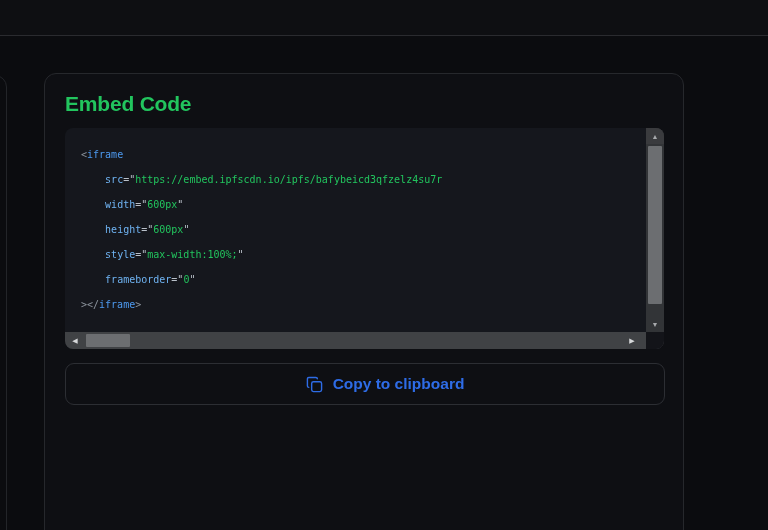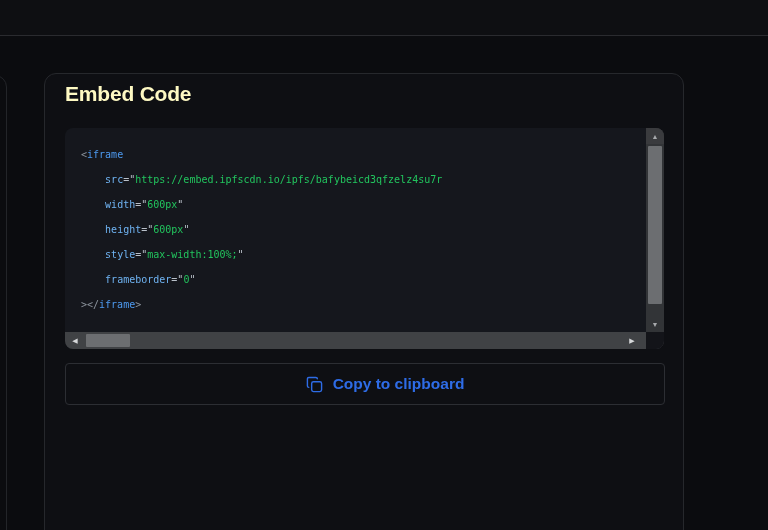--- a/index.html
+++ b/index.html
@@ -35,25 +35,25 @@
     position: absolute;
     left: 44px; top: 73px;
     width: 640px; height: 520px;
     background: #0e0f13;
     border: 1px solid #26282c;
     border-radius: 12px;
   }
 
   .card-title {
     position: absolute;
-    left: 20px; top: 8px;
+    left: 20px; top: 18px;
     font-size: 21px;
     font-weight: 700;
     letter-spacing: -0.2px;
-    color: #fef9c3;
+    color: #22c55e;
     text-align: center;
   }
 
   .codeblock {
     position: absolute;
     left: 20px; top: 54px;
     width: 599px; height: 221px;
     background: #15171d;
     border-radius: 8px;
     overflow: hidden;
@@ -127,21 +127,21 @@
     width: 18px; height: 17px;
     background: #131419;
   }
 
   .copy-btn {
     position: absolute;
     left: 20px; top: 289px;
     width: 600px; height: 42px;
     background: transparent;
     border: 1px solid #2c2e33;
-    border-radius: 4px;
+    border-radius: 9px;
     display: flex; align-items: center; justify-content: center;
     gap: 10px;
     cursor: pointer;
     font-family: "Liberation Sans", sans-serif;
     padding-left: 40px;
   }
   .copy-btn-label {
     color: #2e6ce6;
     font-size: 15.5px;
     font-weight: 700;

